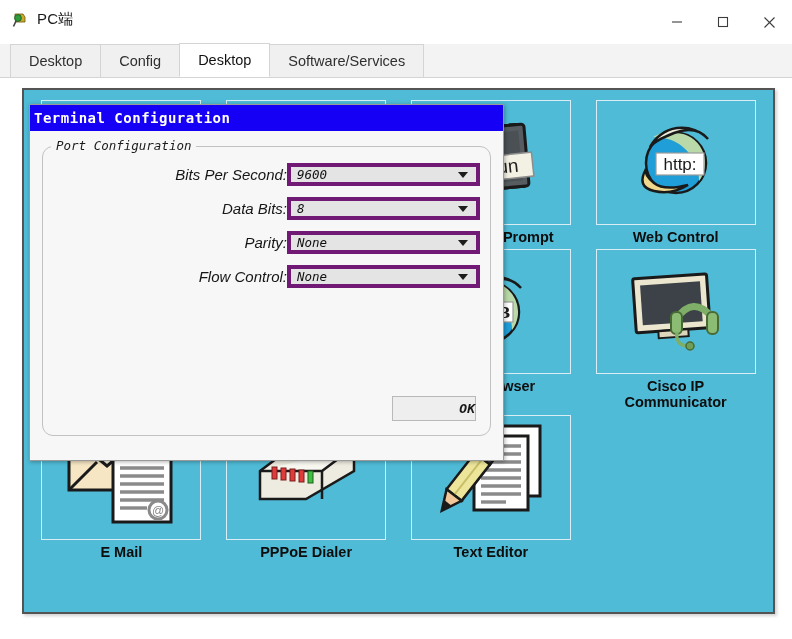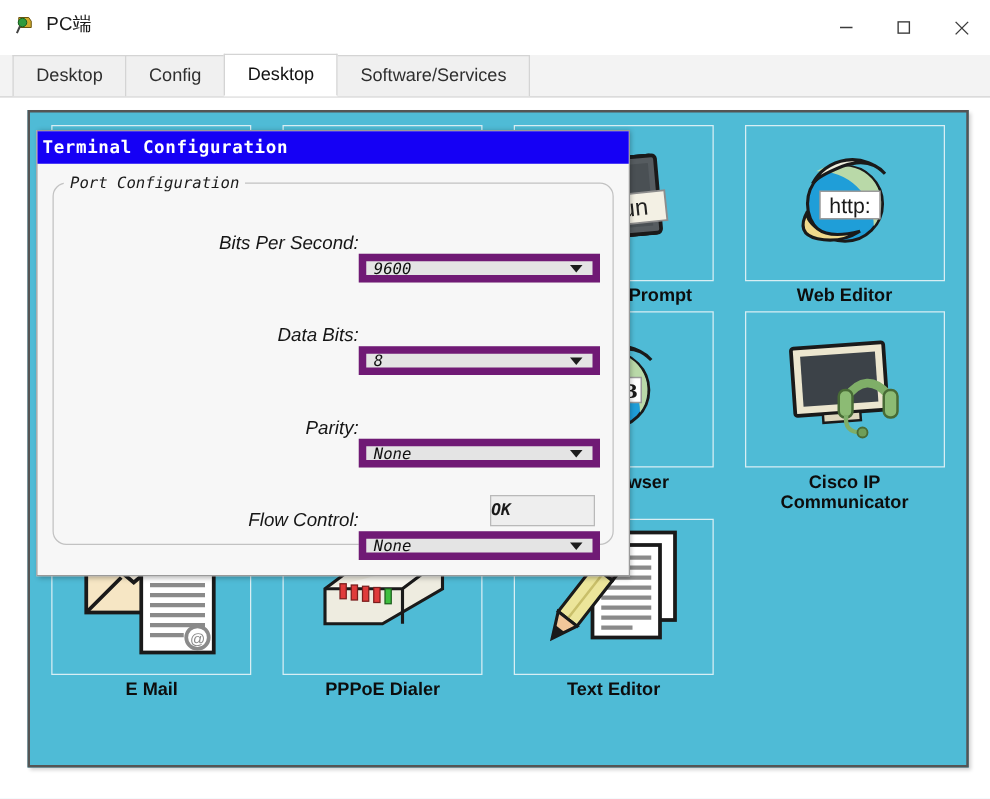--- a/index.html
+++ b/index.html
@@ -206,28 +206,27 @@
     color: #161616;
     font-family: "Liberation Sans", sans-serif;
     flex: 0 0 auto;
     text-align: right;
   }
   .combo {
     position: relative;
     flex: 1 1 auto;
     height: 23px;
     background: #e4e4e4;
-    border: 6px solid #701a75;
+    border: 4px solid #701a75;
     box-sizing: border-box;
     display: flex;
     align-items: center;
     padding-left: 6px;
     cursor: pointer;
     max-width: 220px;
-    margin-top: 40px;
   }
   .combo-value {
     font-family: "DejaVu Sans Mono", monospace;
     font-size: 12.5px;
     color: #101010;
   }
   .combo-arrow {
     position: absolute;
     right: 8px;
     top: 50%;
@@ -241,21 +240,21 @@
     position: absolute;
     right: 14px;
     bottom: 14px;
     width: 84px;
     height: 25px;
     background: #eeeeee;
     border: 1px solid #b9b9b9;
     box-sizing: border-box;
     display: flex;
     align-items: center;
-    justify-content: flex-start;
+    justify-content: flex-end;
     font-family: "DejaVu Sans Mono", monospace;
     font-size: 13px;
     font-weight: bold;
     color: #1a1a1a;
     cursor: pointer;
   }
 </style>
 </head>
 <body>
 
@@ -356,21 +355,21 @@
         <div class="icon-tile">
           <svg width="112" height="92" viewBox="0 0 112 92">
             <circle cx="56" cy="46" r="30" fill="#1f9ed8" stroke="#1a1a1a" stroke-width="2.5"></circle>
             <path d="M56 16 a30 30 0 0 1 23 48 a44 44 0 0 0 -46 -44 a30 30 0 0 1 23 -4 z" fill="#b9d9a8"></path>
             <path d="M30 30 a36 36 0 0 1 58 -8 q-12 -14 -34 -6 q-20 8 -24 14 z" fill="#efeedc" stroke="#1a1a1a" stroke-width="2.5"></path>
             <path d="M26 52 q-10 18 8 22 q18 4 34 -6 q-24 6 -34 -2 q-10 -8 -8 -14 z" fill="#f0d98c" stroke="#1a1a1a" stroke-width="2.5"></path>
             <rect x="36" y="36" width="48" height="22" fill="#ffffff" stroke="#9a9a9a" stroke-width="1.2"></rect>
             <text x="60" y="53" font-family="Liberation Sans, sans-serif" font-size="17" fill="#1a1a1a" text-anchor="middle">http:</text>
           </svg>
         </div>
-        <div class="icon-label">Web Editor</div>
+        <div class="icon-label">Web Control</div>
       </div>
 
       <div class="desk-icon">
         <div class="icon-tile">
           <svg width="96" height="86" viewBox="0 0 96 86">
             <rect x="18" y="16" width="60" height="44" rx="3" fill="#d6dadd" stroke="#4a4a4a" stroke-width="2"></rect>
             <rect x="24" y="22" width="48" height="32" fill="#32383d"></rect>
             <rect x="20" y="62" width="56" height="8" rx="2" fill="#c6cbce" stroke="#4a4a4a" stroke-width="1.5"></rect>
           </svg>
         </div>

